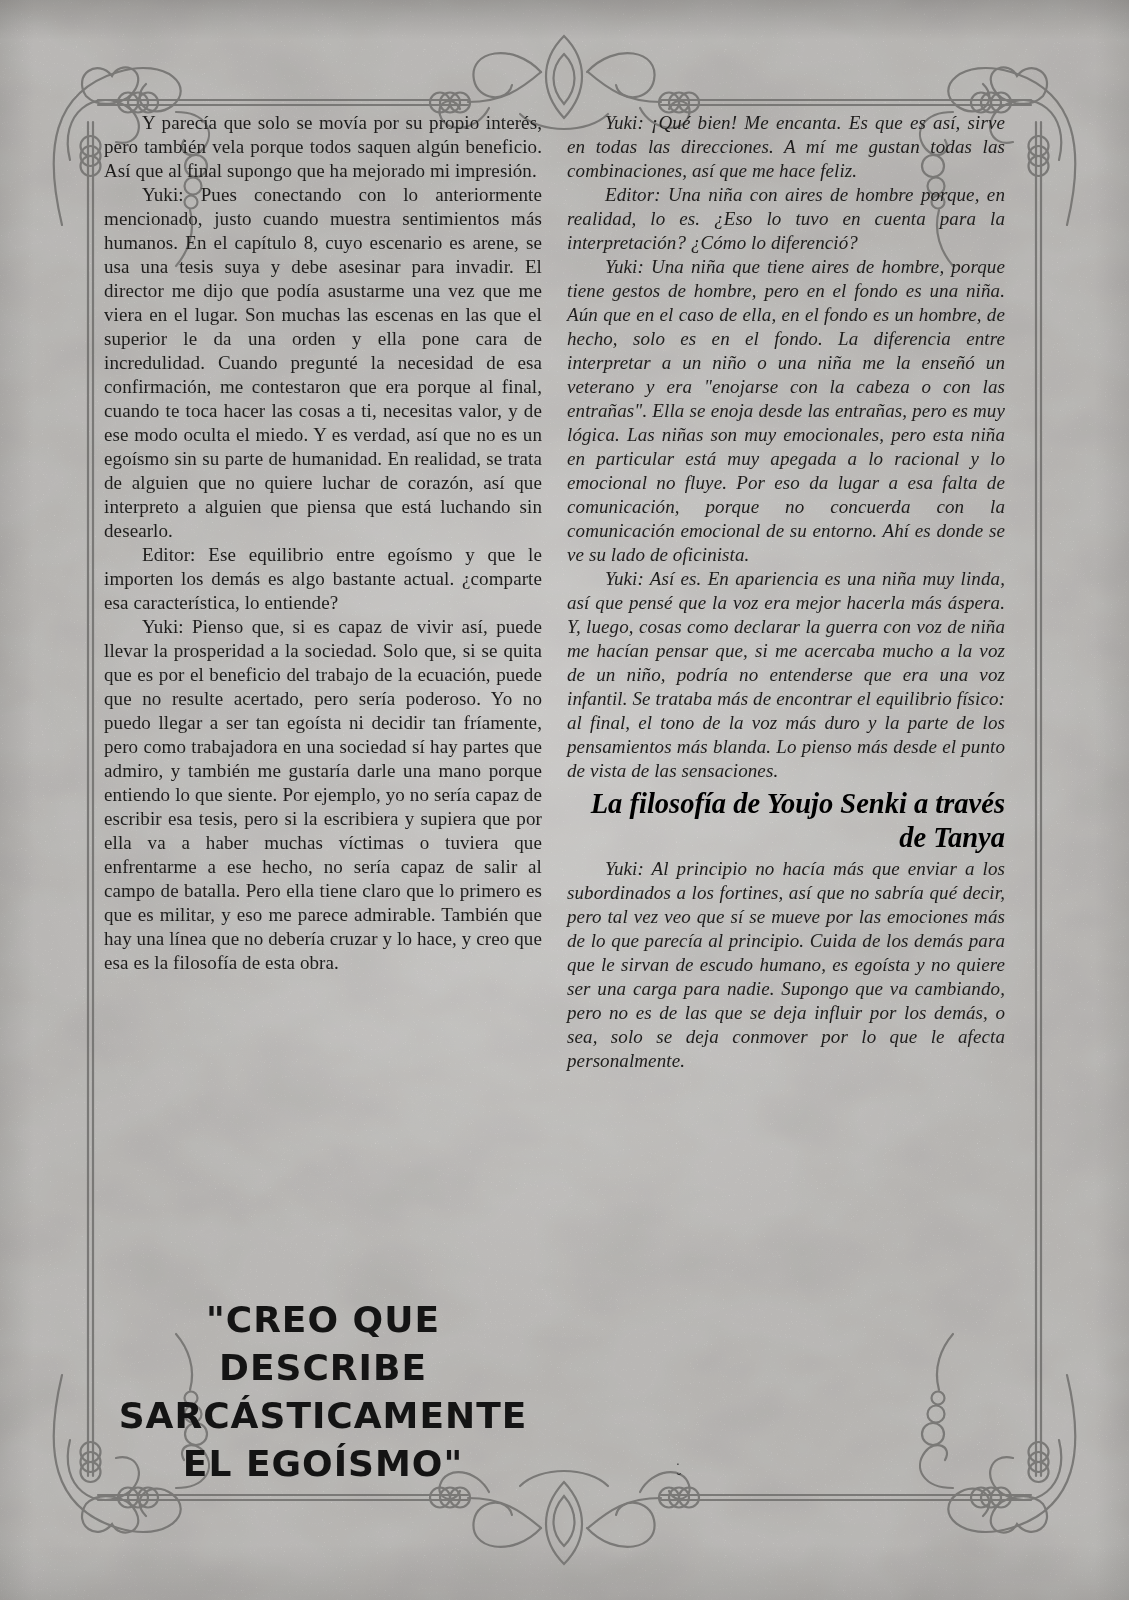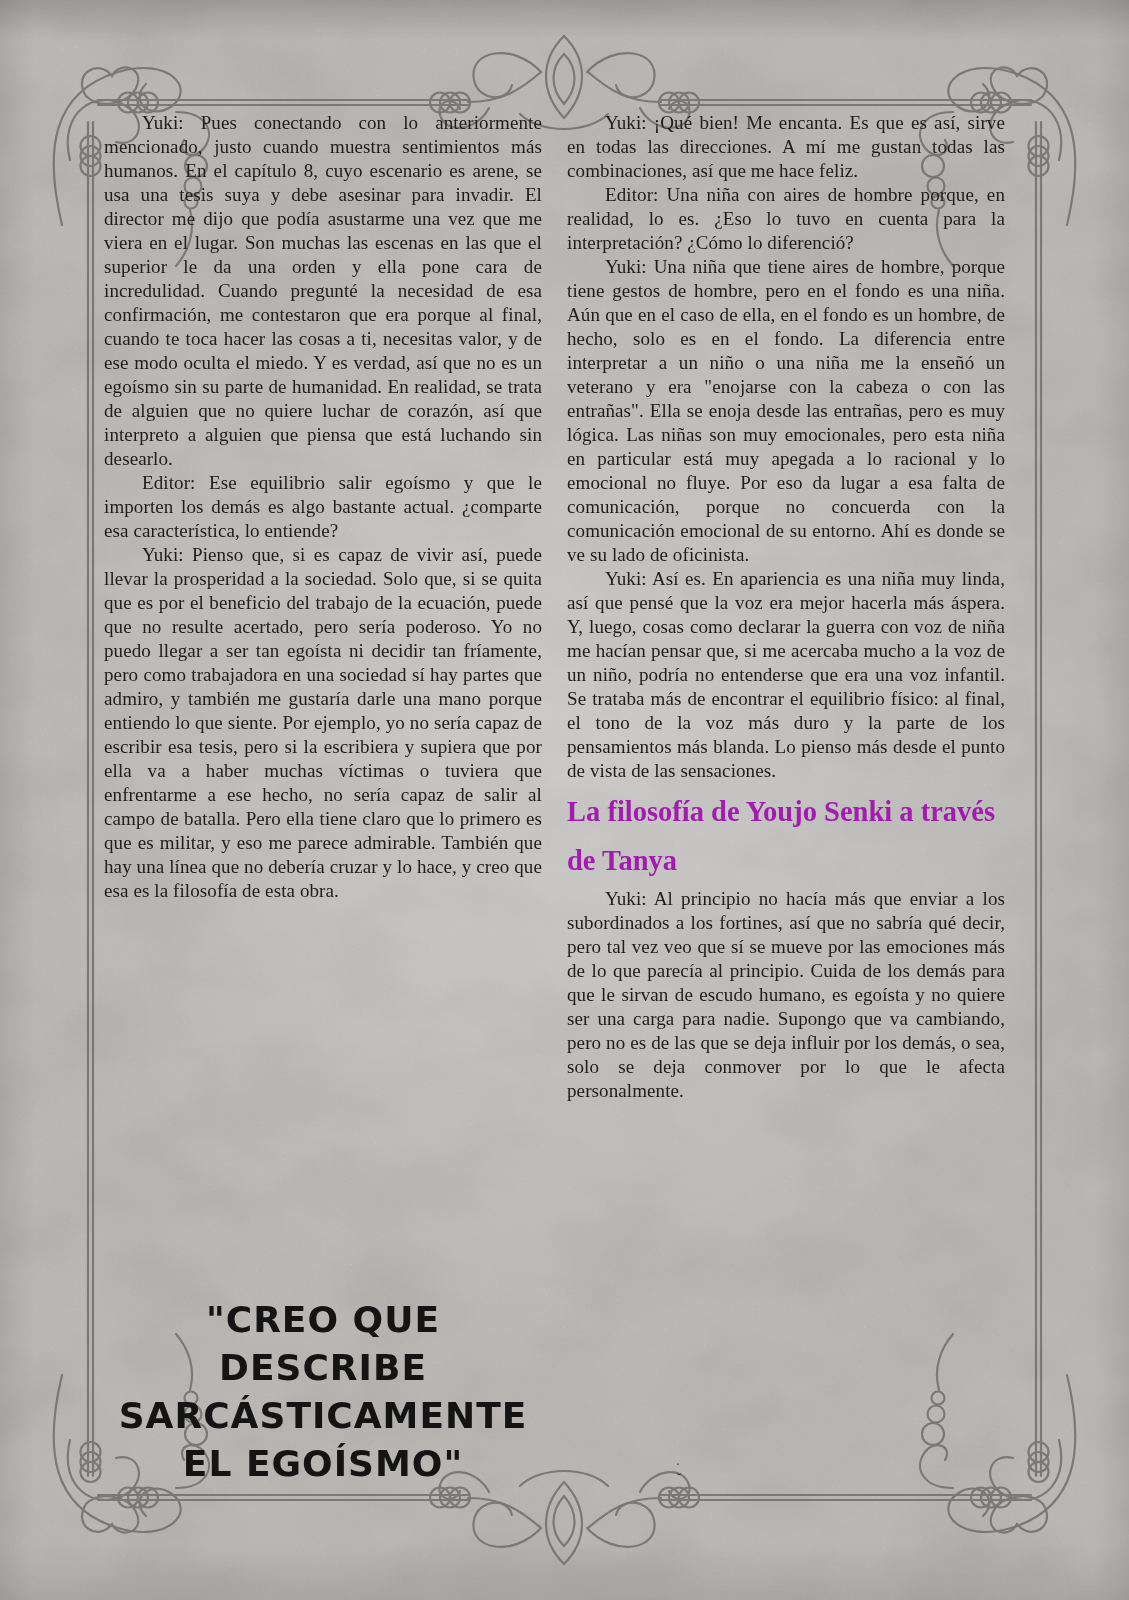--- a/index.html
+++ b/index.html
@@ -8,25 +8,25 @@
   .page{position:absolute;inset:0;width:1129px;height:1600px;}
   .vignette{position:absolute;inset:0;pointer-events:none;
     background:
       radial-gradient(ellipse 70% 55% at 50% 46%, rgba(255,255,255,0.28), rgba(255,255,255,0) 70%),
       linear-gradient(180deg, rgba(88,86,84,0.30) 0%, rgba(88,86,84,0) 2.5%, rgba(88,86,84,0) 96.5%, rgba(110,108,106,0.22) 100%),
       linear-gradient(90deg, rgba(98,96,94,0.16) 0%, rgba(98,96,94,0) 3%, rgba(98,96,94,0) 97%, rgba(98,96,94,0.16) 100%);}
   svg.noise{position:absolute;inset:0;}
   svg.frame{position:absolute;inset:0;}
   .col{position:absolute;top:111px;width:438px;color:#1e1d1c;}
   .col-left{left:104px;}
-  .col-right{left:567px;}
+  .col-right{left:567px;font-style:italic;}
   .para{margin:0;text-indent:38px;text-align:justify;font-size:19px;line-height:24px;
         letter-spacing:0.1px;color:#1e1d1c;}
-  .heading{margin:4px 0 2px;text-indent:0;text-align:left;font-weight:bold;
-           font-size:28.5px;line-height:49px;color:#a21caf;}
+  .heading{margin:4px 0 2px;text-indent:0;text-align:right;font-weight:bold;
+           font-size:28.5px;line-height:34px;color:#000000;}
   .quote{position:absolute;left:100px;top:1296px;width:446px;text-align:center;
          font-family:"DejaVu Sans", sans-serif;font-weight:bold;font-size:36px;
          line-height:48px;letter-spacing:1px;color:#141414;}
   .remnant{position:absolute;left:676px;top:1458px;width:60px;font-family:"DejaVu Sans", sans-serif;
            font-size:12px;color:#3a3a3a;letter-spacing:20px;}
 </style>
 </head>
 <body>
 
 <div class="page">
@@ -89,22 +89,23 @@
     <line x1="93" y1="122" x2="93" y2="1476"></line>
     <line x1="1036" y1="122" x2="1036" y2="1476"></line>
     <line x1="1041" y1="122" x2="1041" y2="1476"></line>
     <use href="#coil" transform="translate(90.5,146) rotate(90)"></use>
     <use href="#coil" transform="translate(1038.5,146) rotate(90)"></use>
     <use href="#coil" transform="translate(90.5,1452) rotate(90)"></use>
     <use href="#coil" transform="translate(1038.5,1452) rotate(90)"></use>
   </svg>
 
   <div class="col col-left">
+      <p class="para">Y parecía que solo se movía por su propio interés, pero también vela porque todos saquen algún beneficio. Así que al final supongo que ha mejorado mi impresión.</p>
       <p class="para">Yuki: Pues conectando con lo anteriormente mencionado, justo cuando muestra sentimientos más humanos. En el capítulo 8, cuyo escenario es arene, se usa una tesis suya y debe asesinar para invadir. El director me dijo que podía asustarme una vez que me viera en el lugar. Son muchas las escenas en las que el superior le da una orden y ella pone cara de incredulidad. Cuando pregunté la necesidad de esa confirmación, me contestaron que era porque al final, cuando te toca hacer las cosas a ti, necesitas valor, y de ese modo oculta el miedo. Y es verdad, así que no es un egoísmo sin su parte de humanidad. En realidad, se trata de alguien que no quiere luchar de corazón, así que interpreto a alguien que piensa que está luchando sin desearlo.</p>
-      <p class="para">Editor: Ese equilibrio salir egoísmo y que le importen los demás es algo bastante actual. ¿comparte esa característica, lo entiende?</p>
+      <p class="para">Editor: Ese equilibrio entre egoísmo y que le importen los demás es algo bastante actual. ¿comparte esa característica, lo entiende?</p>
       <p class="para">Yuki: Pienso que, si es capaz de vivir así, puede llevar la prosperidad a la sociedad. Solo que, si se quita que es por el beneficio del trabajo de la ecuación, puede que no resulte acertado, pero sería poderoso. Yo no puedo llegar a ser tan egoísta ni decidir tan fríamente, pero como trabajadora en una sociedad sí hay partes que admiro, y también me gustaría darle una mano porque entiendo lo que siente. Por ejemplo, yo no sería capaz de escribir esa tesis, pero si la escribiera y supiera que por ella va a haber muchas víctimas o tuviera que enfrentarme a ese hecho, no sería capaz de salir al campo de batalla. Pero ella tiene claro que lo primero es que es militar, y eso me parece admirable. También que hay una línea que no debería cruzar y lo hace, y creo que esa es la filosofía de esta obra.</p>
     </div>
 
   <div class="quote">"CREO QUE DESCRIBE SARCÁSTICAMENTE EL EGOÍSMO"</div>
 
   <div class="col col-right">
     <div>
         <p class="para">Yuki: ¡Qué bien! Me encanta. Es que es así, sirve en todas las direcciones. A mí me gustan todas las combinaciones, así que me hace feliz.</p>
         <p class="para">Editor: Una niña con aires de hombre porque, en realidad, lo es. ¿Eso lo tuvo en cuenta para la interpretación? ¿Cómo lo diferenció?</p>
         <p class="para">Yuki: Una niña que tiene aires de hombre, porque tiene gestos de hombre, pero en el fondo es una niña. Aún que en el caso de ella, en el fondo es un hombre, de hecho, solo es en el fondo. La diferencia entre interpretar a un niño o una niña me la enseñó un veterano y era "enojarse con la cabeza o con las entrañas". Ella se enoja desde las entrañas, pero es muy lógica. Las niñas son muy emocionales, pero esta niña en particular está muy apegada a lo racional y lo emocional no fluye. Por eso da lugar a esa falta de comunicación, porque no concuerda con la comunicación emocional de su entorno. Ahí es donde se ve su lado de oficinista.</p>

